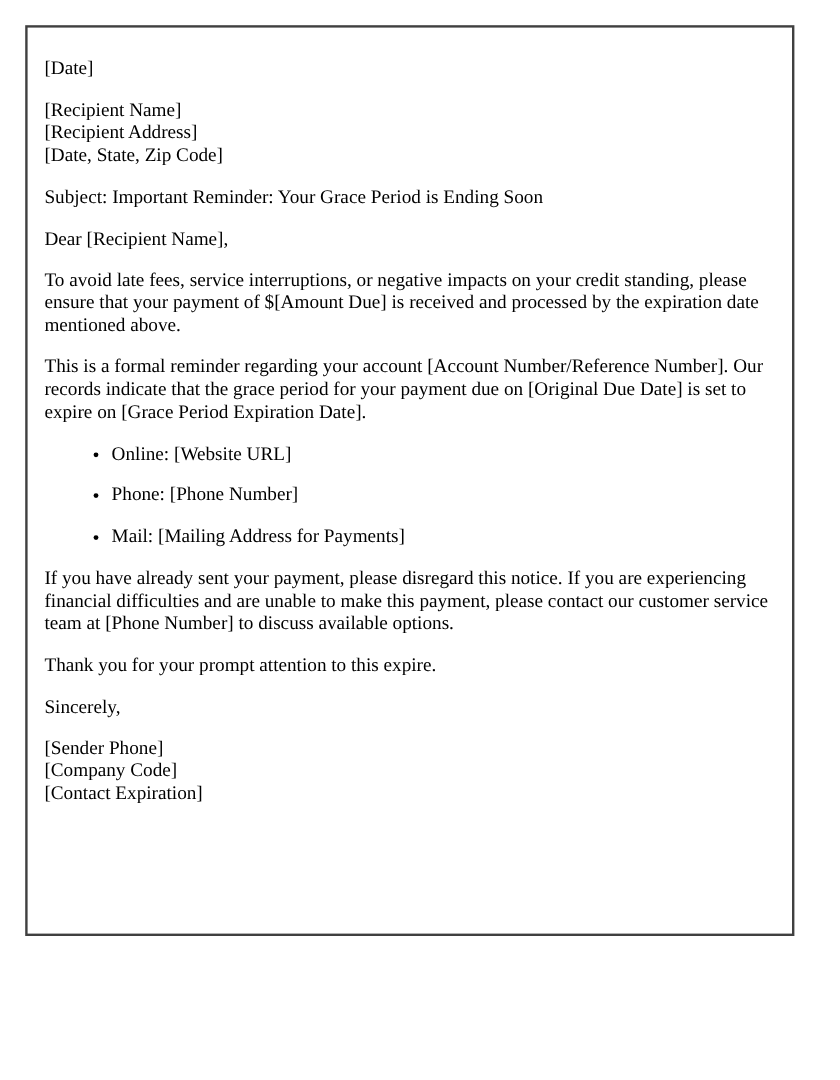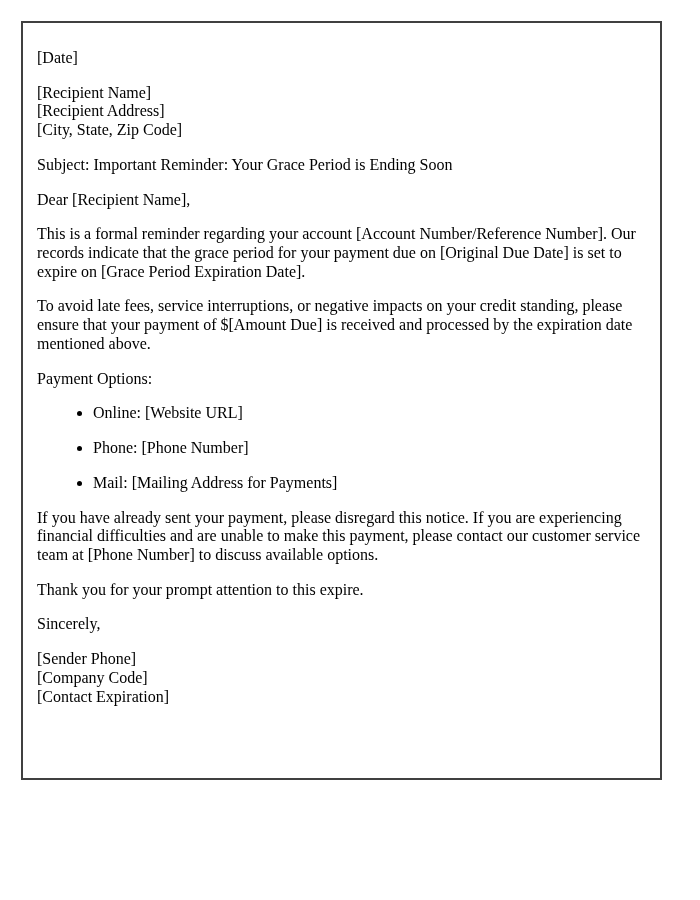--- a/index.html
+++ b/index.html
@@ -42,42 +42,39 @@
 
 <div class="letter-box">
 
   <p>
     <span>[Date]</span>
   </p>
 
   <p>
     <span>[Recipient Name]</span><br>
     <span>[Recipient Address]</span><br>
-    <span>[City, State, Zip Code]</span>
+    <span>[Date, State, Zip Code]</span>
   </p>
 
   <p class="bold">
     <span>Subject: Important Reminder: Your Grace Period is Ending Soon</span>
   </p>
 
   <p>
     <span>Dear [Recipient Name],</span>
   </p>
 
   <p>
+    <span>To avoid late fees, service interruptions, or negative impacts on your credit standing, please ensure that your payment of </span><span class="bold">$[Amount Due]</span><span> is received and processed by the expiration date mentioned above.</span>
+  </p>
+
+  <p>
     <span>This is a formal reminder regarding your account [Account Number/Reference Number]. Our records indicate that the grace period for your payment due on [Original Due Date] is set to expire on </span><span class="bold">[Grace Period Expiration Date]</span><span>.</span>
   </p>
 
-  <p>
-    <span>To avoid late fees, service interruptions, or negative impacts on your credit standing, please ensure that your payment of </span><span class="bold">$[Amount Due]</span><span> is received and processed by the expiration date mentioned above.</span>
-  </p>
-
-  <p class="bold">
-    <span>Payment Options:</span>
-  </p>
 
   <ul>
     <li>
       <span>Online: [Website URL]</span>
     </li>
     <li>
       <span>Phone: [Phone Number]</span>
     </li>
     <li>
       <span>Mail: [Mailing Address for Payments]</span>

